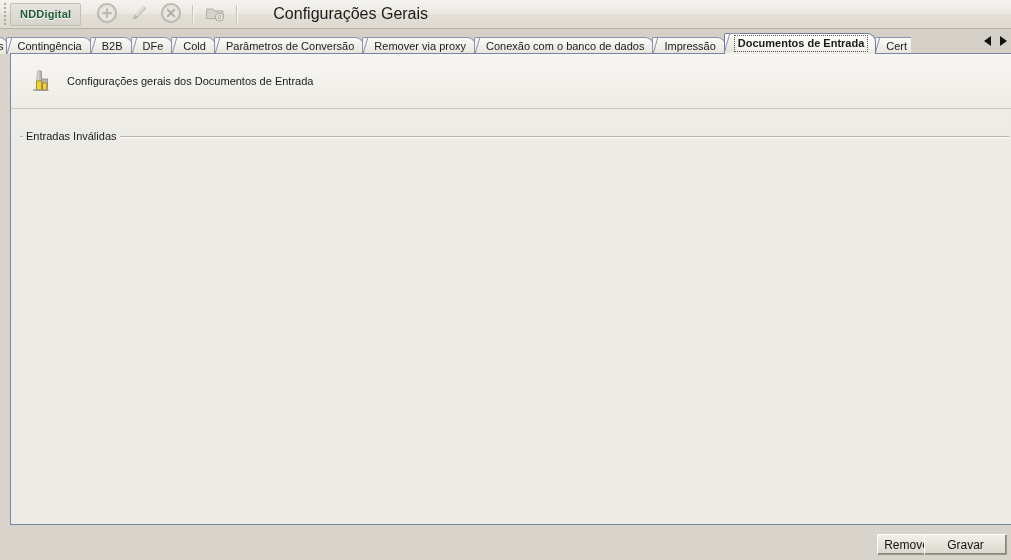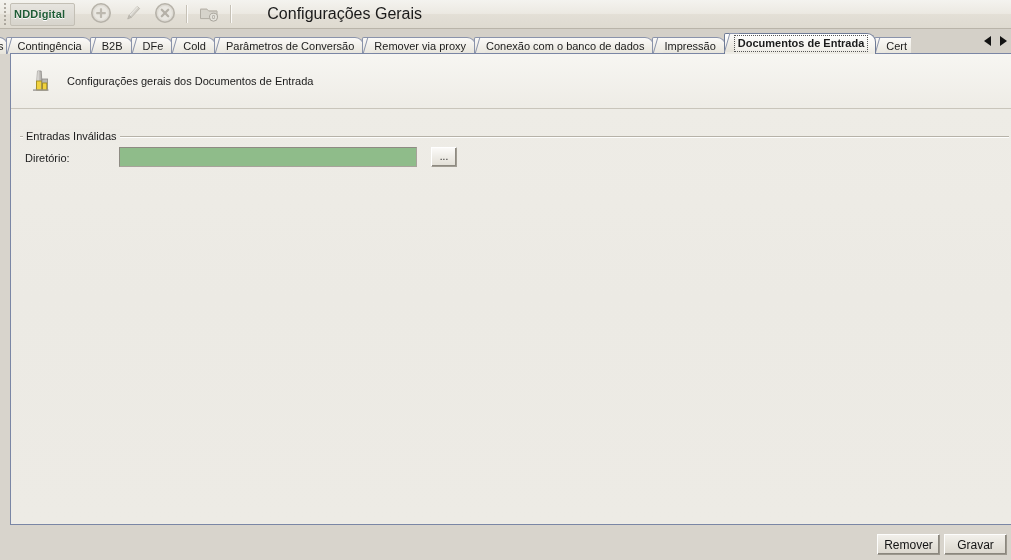--- a/index.html
+++ b/index.html
@@ -54,21 +54,21 @@
     border-radius: 1px;
   }
   .brand {
     background: linear-gradient(to bottom, #e6e4df, #d7d4cc);
     border: 1px solid #c3bfb5;
     border-radius: 2px;
     color: #1f5c35;
     font-weight: bold;
     font-size: 11px;
     letter-spacing: 0.2px;
-    padding: 4px 9px 5px 3px;
+    padding: 4px 9px 5px 9px;
     margin-right: 10px;
     text-shadow: 0 1px 0 #fff;
   }
   .tb-btn {
     width: 30px;
     height: 26px;
     display: flex;
     align-items: center;
     justify-content: center;
     margin: 0 1px;
@@ -318,21 +318,21 @@
     border-left-color: #fdfdfc;
     box-shadow: inset -1px -1px 0 #8b877e;
     font-family: "Liberation Sans", sans-serif;
     font-size: 12px;
     color: #141414;
     padding: 0 4px;
     cursor: default;
     box-sizing: border-box;
   }
   #btn-remover { right: 71px; width: 63px; }
-  #btn-gravar  { right: 4px;  width: 63px; text-align: center; }
+  #btn-gravar  { right: 4px;  width: 83px; text-align: center; }
 </style>
 </head>
 <body>
 
 <div id="app">
 
   <div class="toolbar">
 
     <div class="grip">
       <i></i>
@@ -459,25 +459,20 @@
         <span class="hdr-text">Configurações gerais dos Documentos de Entrada</span>
       </div>
     </div>
 
     <div class="page-body">
 
       <div class="groupbox">
         <div class="gb-line"></div>
         <div class="gb-legend">Entradas Inválidas</div>
 
-        <div class="gb-content">
-          <span class="field-label">Diretório:</span>
-          <input class="dir-input" type="text" value="" style="">
-          <button class="browse-btn">...</button>
-        </div>
       </div>
 
     </div>
   </div>
 
   <div class="footer">
     <button class="foot-btn" id="btn-remover">Remover</button>
     <button class="foot-btn" id="btn-gravar">Gravar</button>
   </div>
 

